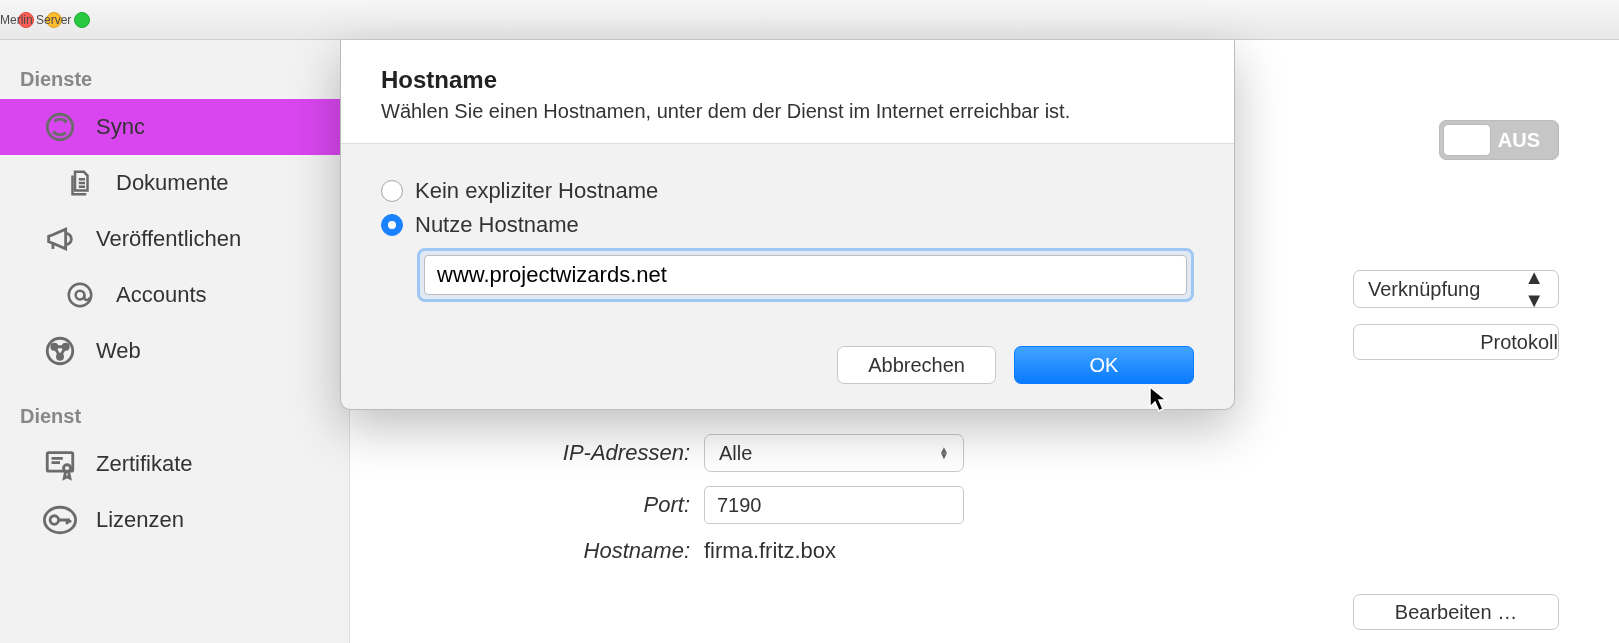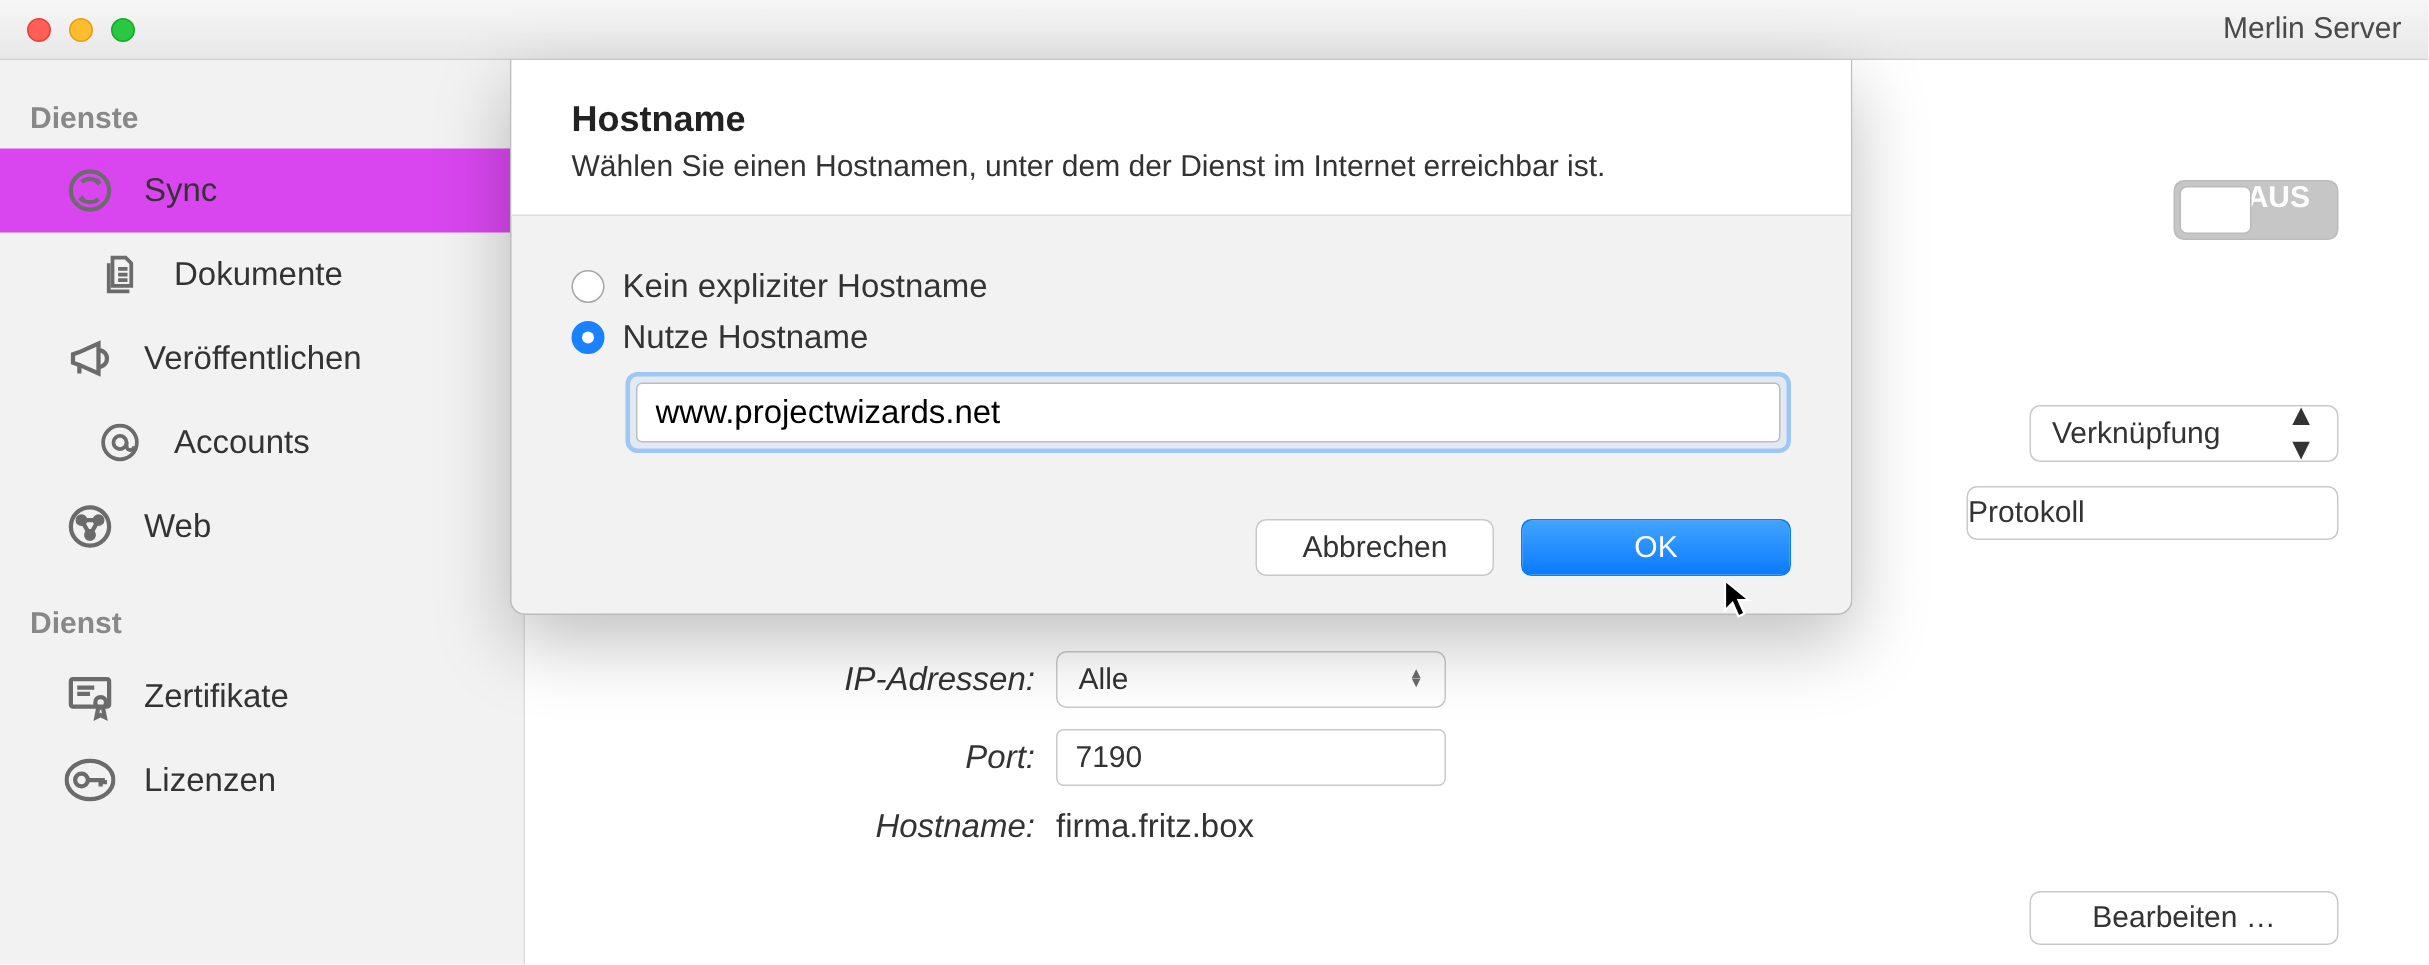--- a/index.html
+++ b/index.html
@@ -4,44 +4,44 @@
 <style>
   * { box-sizing: border-box; margin: 0; padding: 0; font-family: -apple-system, "Helvetica Neue", Helvetica, Arial, sans-serif; }
   body { width: 1619px; height: 643px; background: #fff; overflow: hidden; position: relative; }
 
   .titlebar { height: 40px; background: linear-gradient(#f6f6f6,#e8e8e8); border-bottom: 1px solid #d0d0d0; display: flex; align-items: center; }
   .traffic { display: flex; gap: 12px; padding-left: 18px; }
   .tl { width: 16px; height: 16px; border-radius: 50%; }
   .tl.close { background:#ff5f57; border:1px solid #e24238; }
   .tl.min   { background:#ffbd2e; border:1px solid #e1a116; }
   .tl.max   { background:#28c940; border:1px solid #17a92d; }
-  .titlebar .title { position:absolute; left:0; right:18px; text-align:right; font-size:20px; color:#4a4a4a; }
+  .titlebar .title { position:absolute; left:0; right:0; text-align:left; font-size:12px; color:#4a4a4a; }
 
   .content { display:flex; height:calc(100% - 40px); }
   .sidebar { width:350px; background:#f3f2f2; border-right:1px solid #ddd; padding-top:20px; font-size:22px; color:#333; }
   .sidebar .group-label { font-size:20px; color:#888; padding:8px 20px;font-weight:bold; }
   .sidebar .item { display:flex; align-items:center; gap:18px; padding:10px 26px 10px 42px; cursor:default; }
   .sidebar .item.selected { background:#d946ef; }
   .sidebar .sub { padding-left:62px; }
   .sidebar .icon { width:36px; height:36px; display:flex; align-items:center; justify-content:center; }
   .sidebar svg { stroke:#6b6b6b; fill:none; }
 
   .main { flex:1; position:relative; padding:40px 60px; }
 
-  .toggle { position:absolute; top:80px; right:60px; width:110px; height:40px; border:1px solid #bbb; border-radius:7px; background:#c6c6c6; display:flex; justify-content:flex-end; padding-right:18px; color:#fff; font-size:20px; font-weight:600; }
+  .toggle { position:absolute; top:80px; right:60px; width:120px; height:40px; border:1px solid #bbb; border-radius:7px; background:#c6c6c6; display:flex; align-items:center; justify-content:flex-end; padding-right:18px; color:#fff; font-size:20px; font-weight:600; }
   .toggle .knob { position:absolute; left:3px; top:3px; width:48px; height:32px; background:#fff; border:1px solid #bbb; border-radius:5px; }
 
   .form-row { display:flex; align-items:center; gap:14px; margin:14px 0; font-size:22px; color:#333; }
   .form-row .label { width:280px; text-align:right;font-style:italic; }
   .select { width:260px; height:38px; border:1px solid #c9c9c9; border-radius:7px; background:#fff; display:flex; align-items:center; justify-content:space-between; padding:0 14px; font-size:20px; color:#333; }
   .select .arrows { display:flex; flex-direction:column; line-height:6px; font-size:10px; color:#6b6b6b; }
   .textfield { width:260px; height:38px; border:1px solid #c9c9c9; border-radius:5px; background:#fff; padding:0 12px; font-size:20px; display:flex; align-items:center; }
 
   .right-select { position:absolute; right:60px; top:230px; width:206px; height:38px; border:1px solid #c9c9c9; border-radius:7px; background:#fff; display:flex; align-items:center; justify-content:space-between; padding:0 14px; font-size:20px; color:#333; }
-  .proto-btn { position:absolute; right:60px; top:284px; width:248px; height:36px; border:1px solid #c9c9c9; border-radius:7px; background:#fff; font-size:20px; color:#333; display:flex; align-items:center; justify-content:flex-start; }
+  .proto-btn { position:absolute; right:60px; top:284px; width:206px; height:36px; border:1px solid #c9c9c9; border-radius:7px; background:#fff; font-size:20px; color:#333; display:flex; align-items:center; justify-content:flex-end; }
   .edit-btn  { position:absolute; right:60px; top:554px; width:206px; height:36px; border:1px solid #c9c9c9; border-radius:7px; background:#fff; font-size:20px; color:#333; display:flex; align-items:center; justify-content:center; }
 
   
   .sheet { position:absolute; top:40px; left:340px; width:895px; height:370px; background:#f2f2f2; border:1px solid #bbb; border-top:none; border-radius:0 0 10px 10px; box-shadow:0 18px 50px rgba(0,0,0,.25); z-index:10; }
   .sheet .hdr { background:#fff; padding:26px 40px 20px 40px; border-bottom:1px solid #ddd; }
   .sheet .hdr h1 { font-size:24px; font-weight:700; color:#222; margin-bottom:6px; }
   .sheet .hdr p  { font-size:20px; color:#333; }
   .sheet .body { padding:26px 40px 20px 40px; }
   .radio-row { display:flex; align-items:center; gap:12px; font-size:22px; color:#333; margin:8px 0; }
   .radio { width:22px; height:22px; border-radius:50%; border:1px solid #a6a6a6; background:#fff; display:flex; align-items:center; justify-content:center; }

